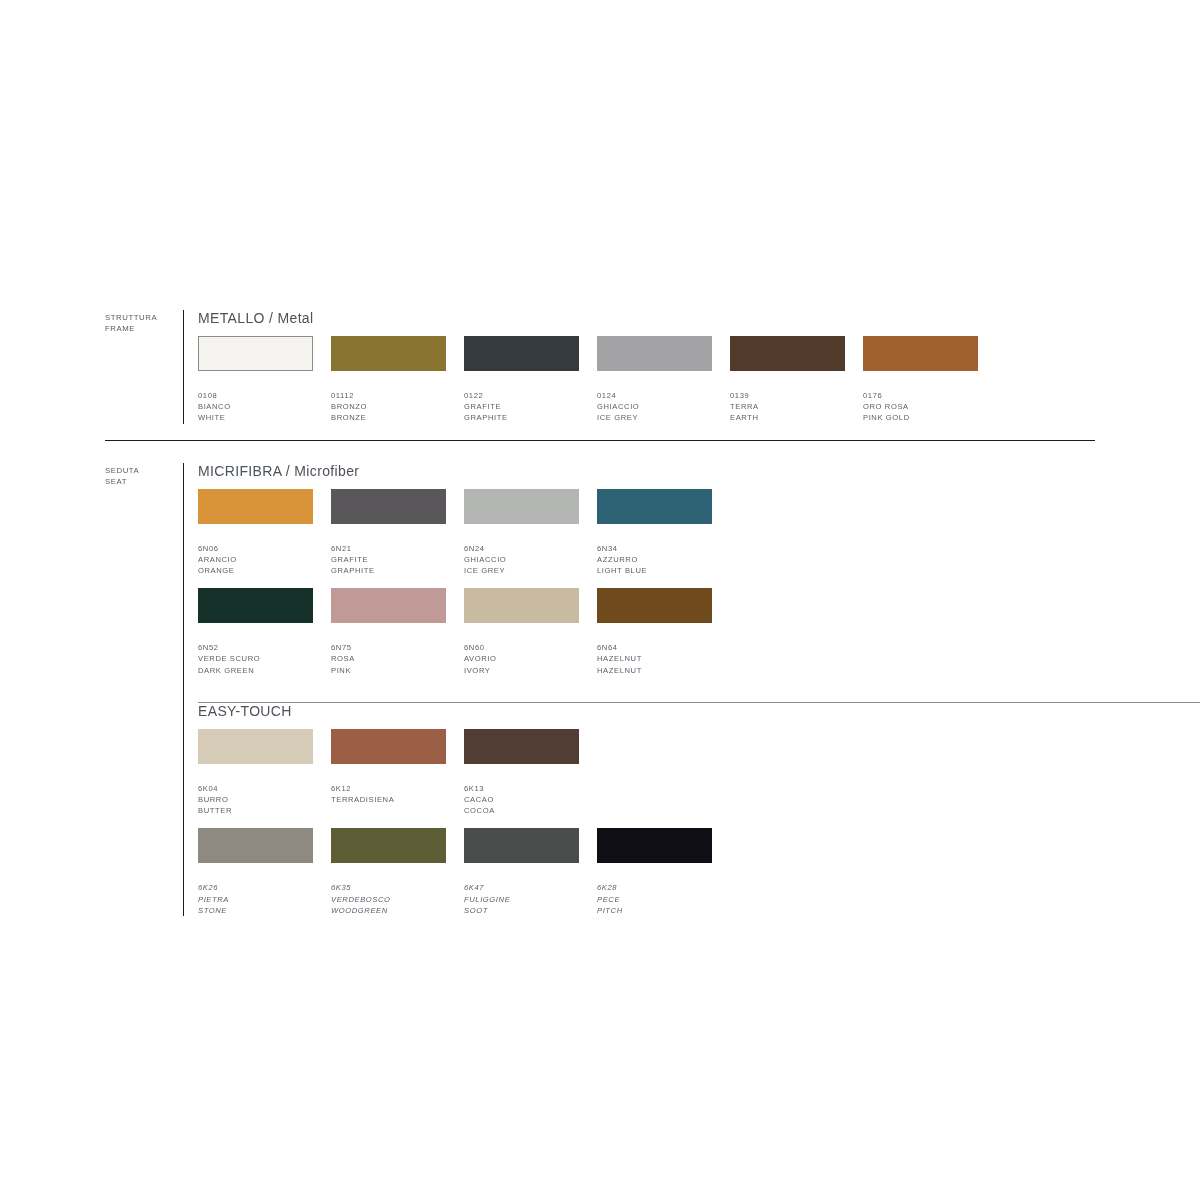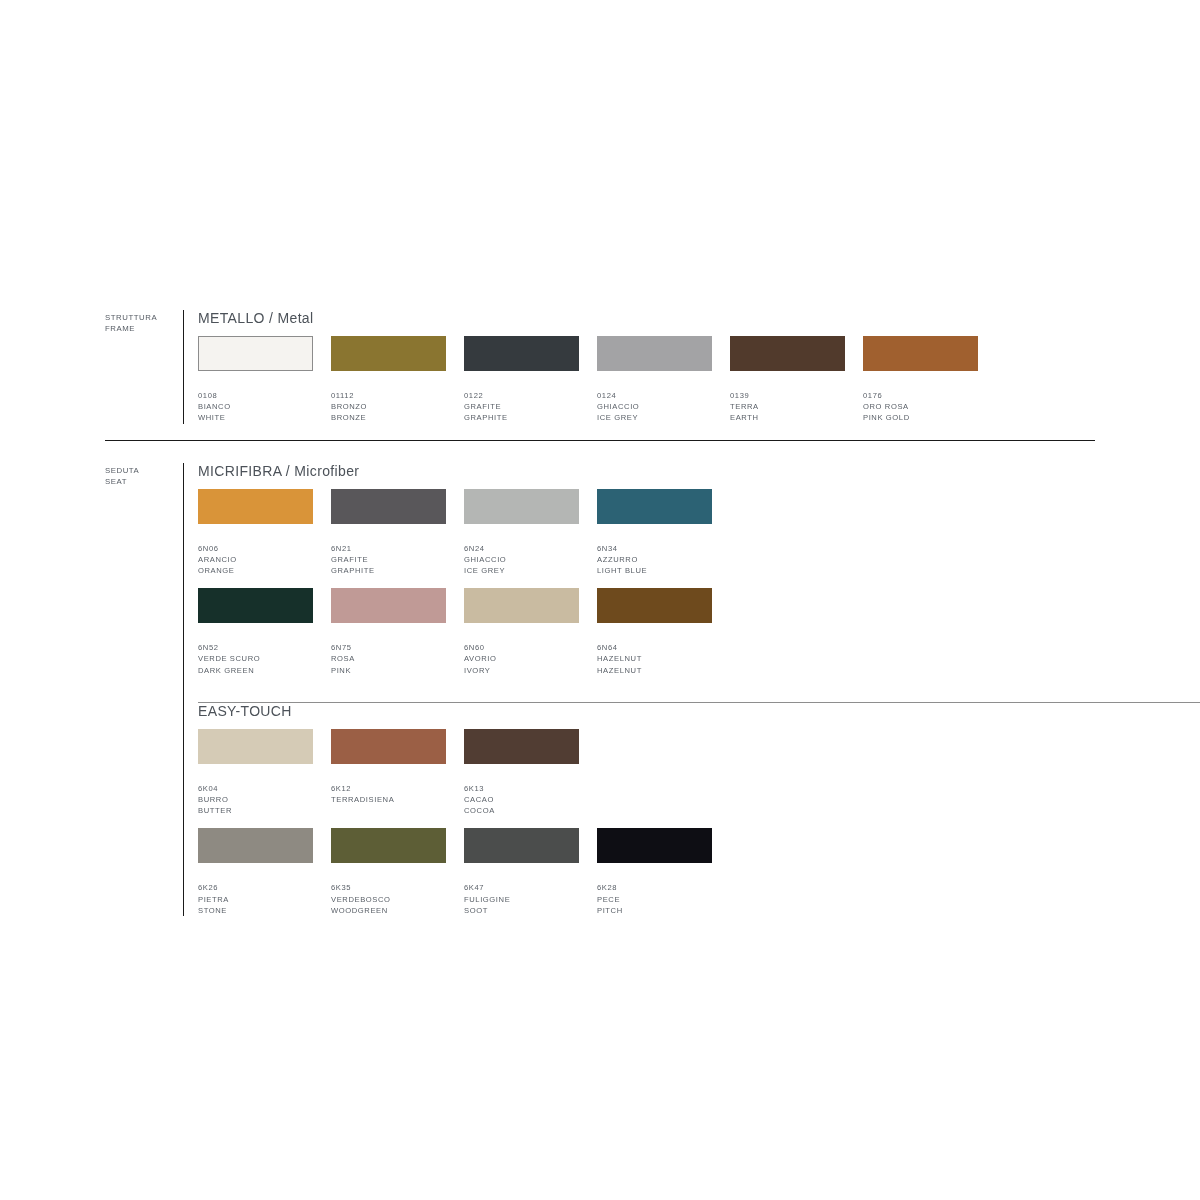--- a/index.html
+++ b/index.html
@@ -248,21 +248,21 @@
             </div>
             <div class="cell">
               <div class="chip" style="background: rgb(81, 61, 51);"></div>
               <div class="names">
                 <div class="code">6K13</div>
                 <div>CACAO</div>
                 <div>COCOA</div>
               </div>
             </div>
           </div>
-          <div class="row" style="margin-top: 12px;">
+          <div class="row" style="margin-top: 12px; font-style: italic;">
             <div class="cell">
               <div class="chip" style="background: rgb(142, 138, 130);"></div>
               <div class="names">
                 <div class="code">6K26</div>
                 <div>PIETRA</div>
                 <div>STONE</div>
               </div>
             </div>
             <div class="cell">
               <div class="chip" style="background: rgb(93, 94, 54);"></div>

